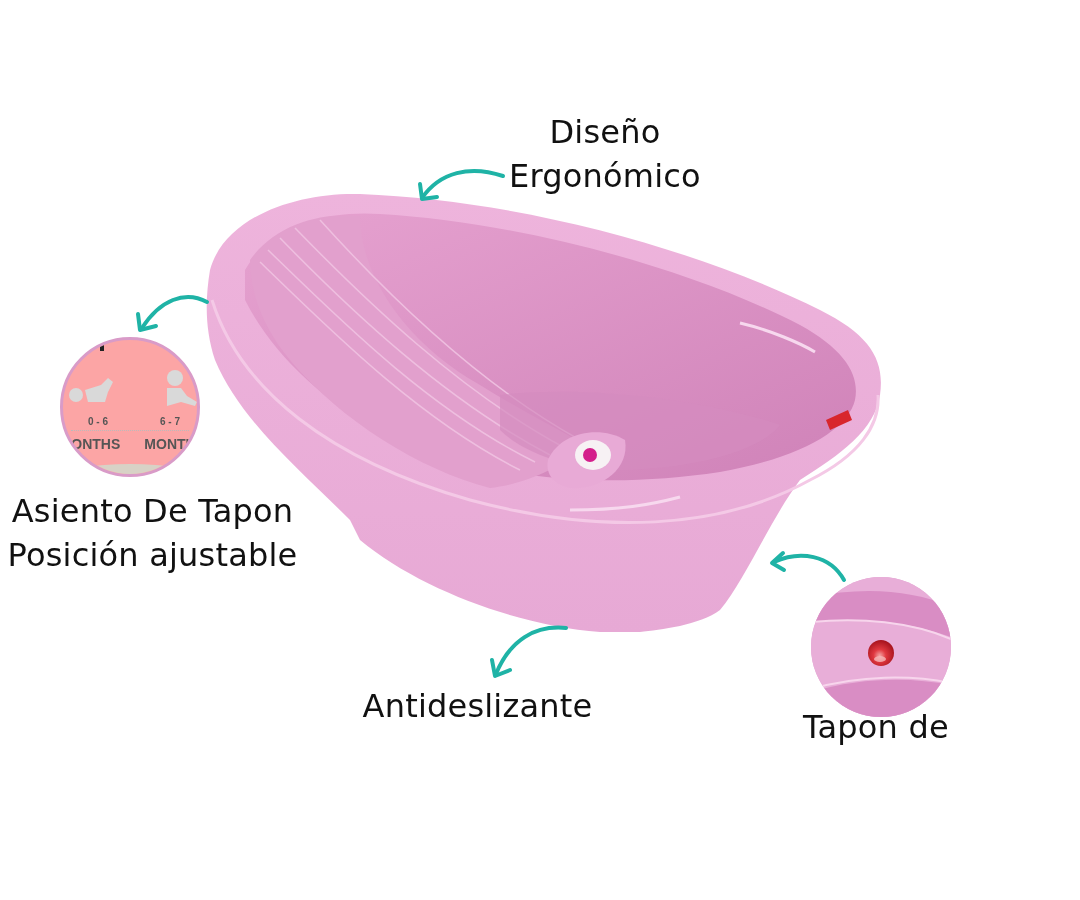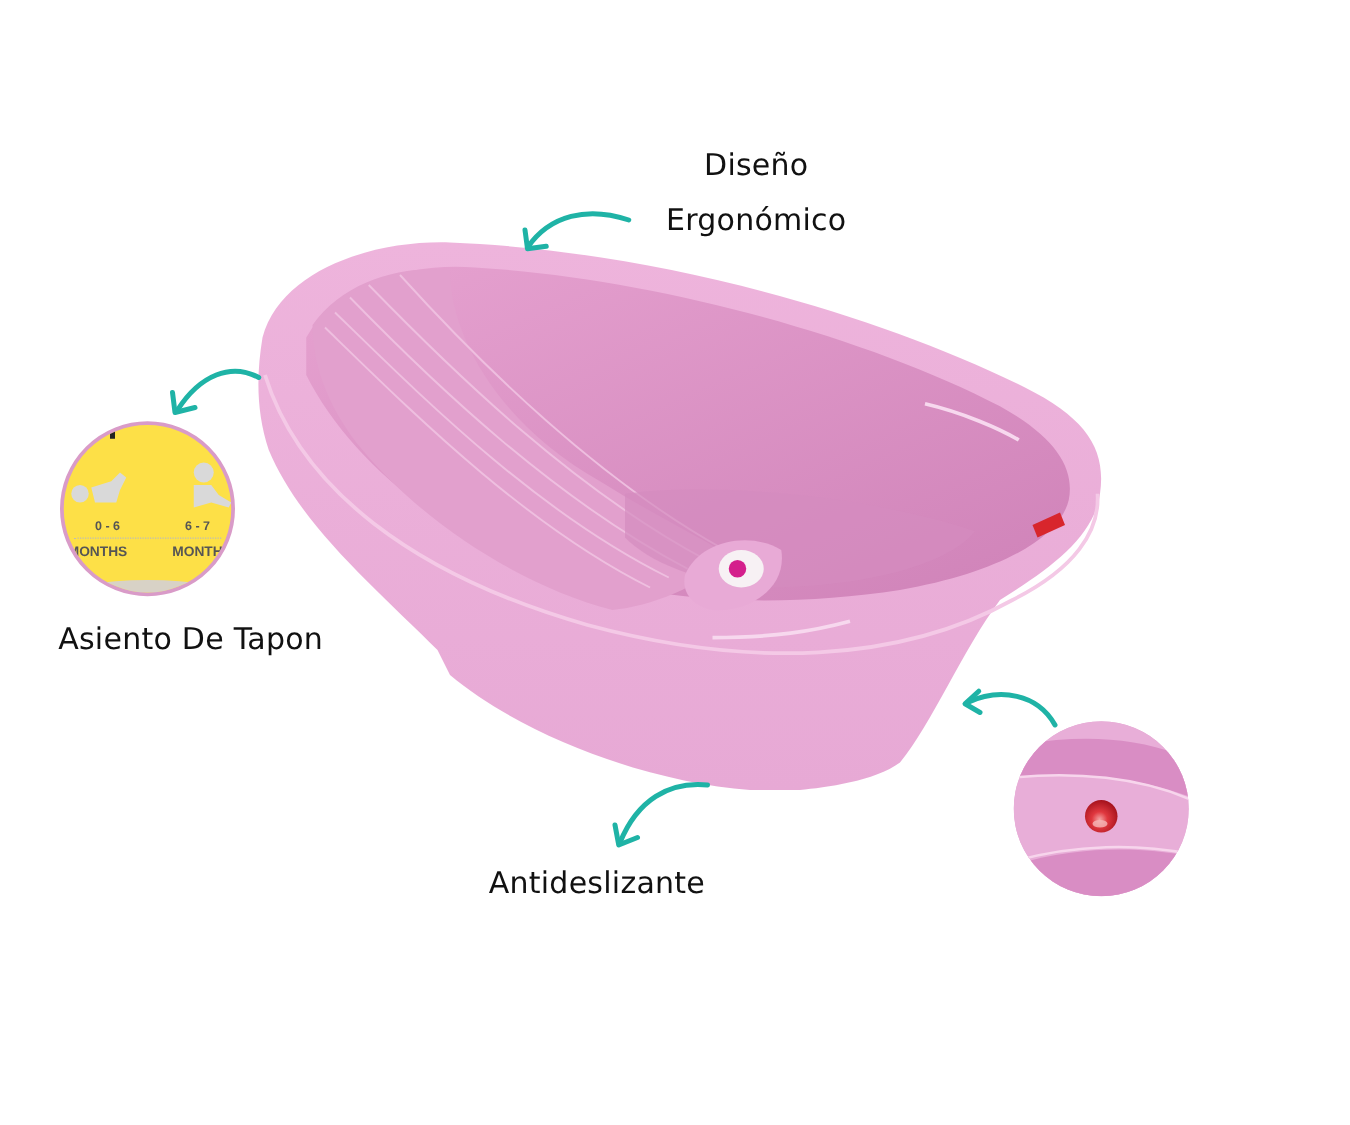--- a/index.html
+++ b/index.html
@@ -1,25 +1,25 @@
 <!DOCTYPE html>
 <html><head>
 <meta charset="utf-8">
 <style>
   html, body { margin:0; padding:0; background:#ffffff; }
   body { width:1080px; height:900px; position:relative; overflow:hidden;
          font-family:"DejaVu Sans", "Liberation Sans", sans-serif; color:#111; }
-  .label { position:absolute; font-size:24px; line-height:44px; text-align:center; font-weight:400; letter-spacing:0.2px; }
+  .label { position:absolute; font-size:32px; line-height:44px; text-align:center; font-weight:400; letter-spacing:0.2px; }
   .label span { display:block; white-space:nowrap; }
   svg.layer { position:absolute; left:0; top:0; }
   .circle-inset { position:absolute; border-radius:50%; overflow:hidden; }
-  .seat-inset { left:48px; top:337px; width:140px; height:140px; border:3px solid #d99bc8; background:#fde047; box-sizing:border-box; }
+  .seat-inset { left:60px; top:337px; width:140px; height:140px; border:3px solid #d99bc8; background:#fca5a5; box-sizing:border-box; }
   .seat-inset .col { position:absolute; top:0; width:70px; text-align:center; font-family:"Liberation Sans", sans-serif; font-weight:700; color:#555; }
   .seat-inset .range { position:absolute; top:76px; width:100%; font-size:10px; }
-  .seat-inset .unit { position:absolute; top:96px; width:100%; font-size:11px; }
+  .seat-inset .unit { position:absolute; top:96px; width:100%; font-size:14px; }
   .seat-inset .dots { position:absolute; top:90px; left:8px; right:8px; border-top:1px dotted #bbb; }
   .seat-inset .floor { position:absolute; left:0; right:0; top:124px; height:30px; background:#d8d2c6; border-radius:50% 50% 0 0 / 40% 40% 0 0; }
   .plug-inset { left:811px; top:577px; width:140px; height:140px; background:#e4a6d3; }
 </style>
 </head>
 <body>
 
 <svg class="layer" width="1080" height="900" viewBox="0 0 1080 900">
   <defs>
     <linearGradient id="tubOuter" x1="0" y1="0" x2="0" y2="1">
@@ -120,18 +120,20 @@
     <ellipse cx="69" cy="82" rx="6" ry="3" fill="#f5b9b9" opacity="0.8"></ellipse>
   </svg>
 </div>
 
 <div class="label" style="left:500px;top:110px;width:210px">
   <span>Diseño</span>
   <span>Ergonómico</span>
 </div>
 <div class="label" style="left:0px;top:489px;width:305px">
   <span>Asiento De Tapon</span>
+  <span>Posición ajustable</span>
 </div>
 <div class="label" style="left:355px;top:684px;width:245px">
   <span>Antideslizante</span>
 </div>
 <div class="label" style="left:795px;top:705px;width:170px;text-align:left">
+  <span style="padding-left:8px">Tapon de</span>
 </div>
 
 </body></html>

